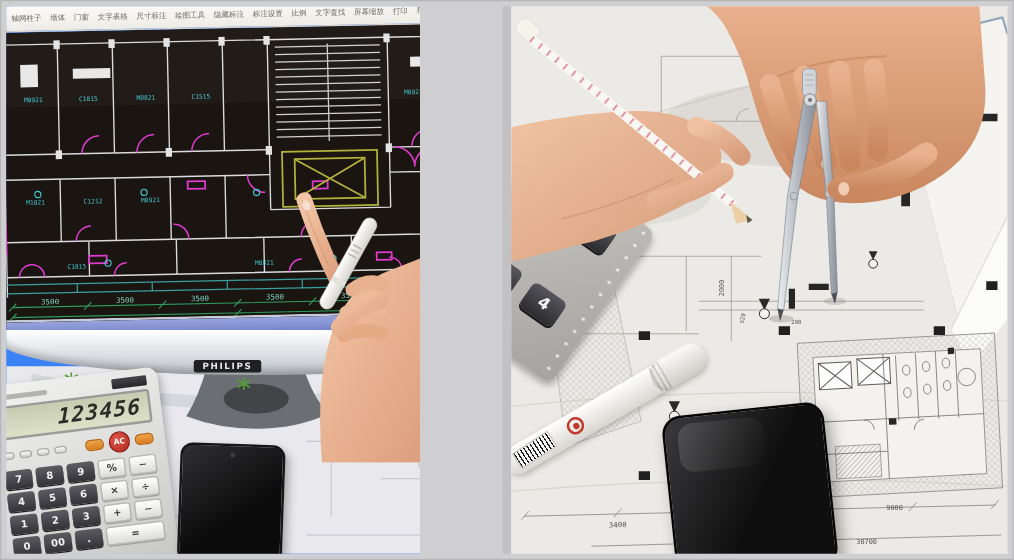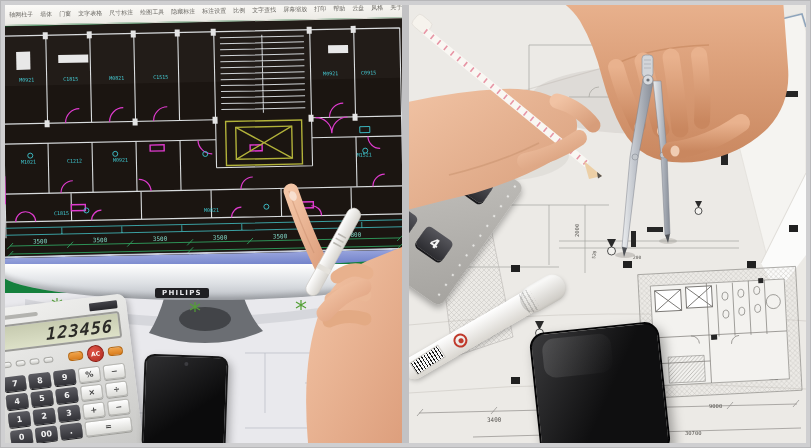--- a/index.html
+++ b/index.html
@@ -1,19 +1,19 @@
 <!DOCTYPE html>
 <html><head>
 <meta charset="utf-8">
 <style>
   html,body{margin:0;padding:0;background:#e8e8e8;}
   *{box-sizing:border-box;}
   .frame{position:relative;width:811px;height:448px;background:#cfcfd1;font-family:"DejaVu Sans","Liberation Sans",sans-serif;overflow:hidden;box-shadow:inset 0 0 0 1px #b7b7b9;}
   .panel{position:absolute;top:5px;height:438px;overflow:hidden;}
-  .panel.left{left:5px;width:397px;background:#15803d;}
+  .panel.left{left:5px;width:331px;background:#3b82f6;}
   .panel.right{left:409px;width:397px;background:#e9e7e3;}
   .divider{position:absolute;left:402px;top:5px;width:7px;height:438px;background:#c2c2c4;}
 
   
   .cad-toolbar{position:absolute;left:-4px;top:0;width:410px;height:21px;display:flex;align-items:center;gap:7px;padding-left:8px;background:linear-gradient(#fcfbf8,#edebe6);border-bottom:1px solid #d8d5cf;transform:rotate(-1.1deg);transform-origin:left top;z-index:3;}
   .tb-item{font-size:6px;color:#6b6964;white-space:nowrap;}
   .cad-screen{position:absolute;left:-5px;top:17px;width:407px;height:238px;transform:rotate(-1.2deg);z-index:2;}
   .screen-blue-bar{position:absolute;left:-5px;top:247px;width:407px;height:16px;background:linear-gradient(#97a3dc,#6d7ec8);border-top:2px solid #c7cbd8;border-radius:0 0 45% 45%/0 0 9px 9px;transform:rotate(-1.2deg);z-index:2;}
   .monitor-bezel{position:absolute;left:-6px;top:259px;width:410px;height:36px;background:linear-gradient(#ffffff,#dcdfe3 55%,#b9bdc3);border-radius:0 0 48% 48%/0 0 28px 28px;box-shadow:inset 0 -4px 5px rgba(0,0,0,.18);z-index:2;}
   .philips-badge{position:absolute;left:150px;top:283px;background:#1f1f22;color:#e9e9eb;font-size:7px;font-weight:bold;letter-spacing:1.3px;padding:1px 7px;border-radius:2px;z-index:3;}

